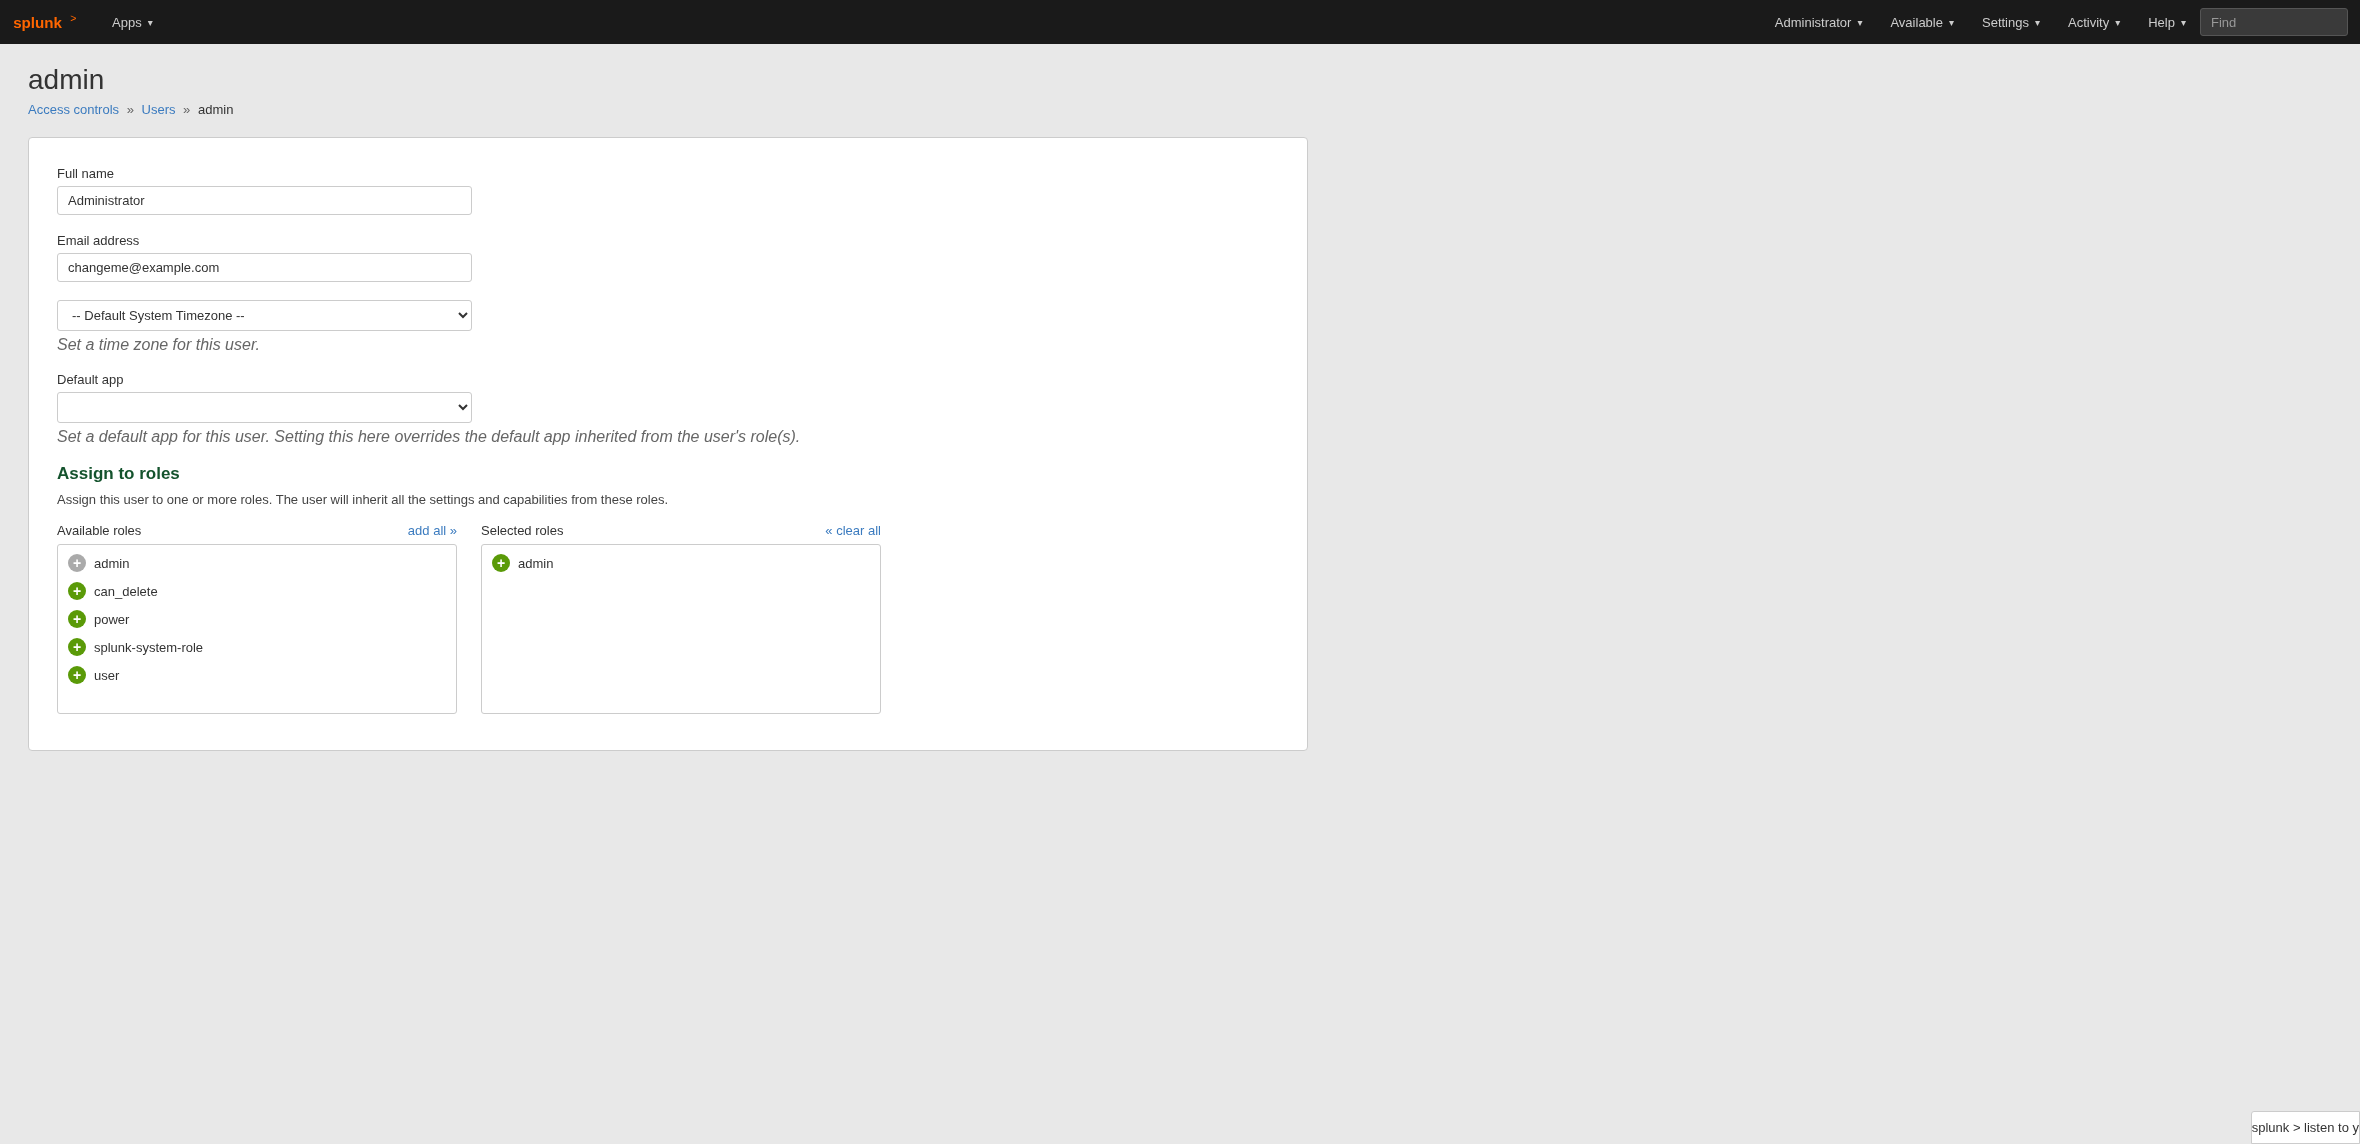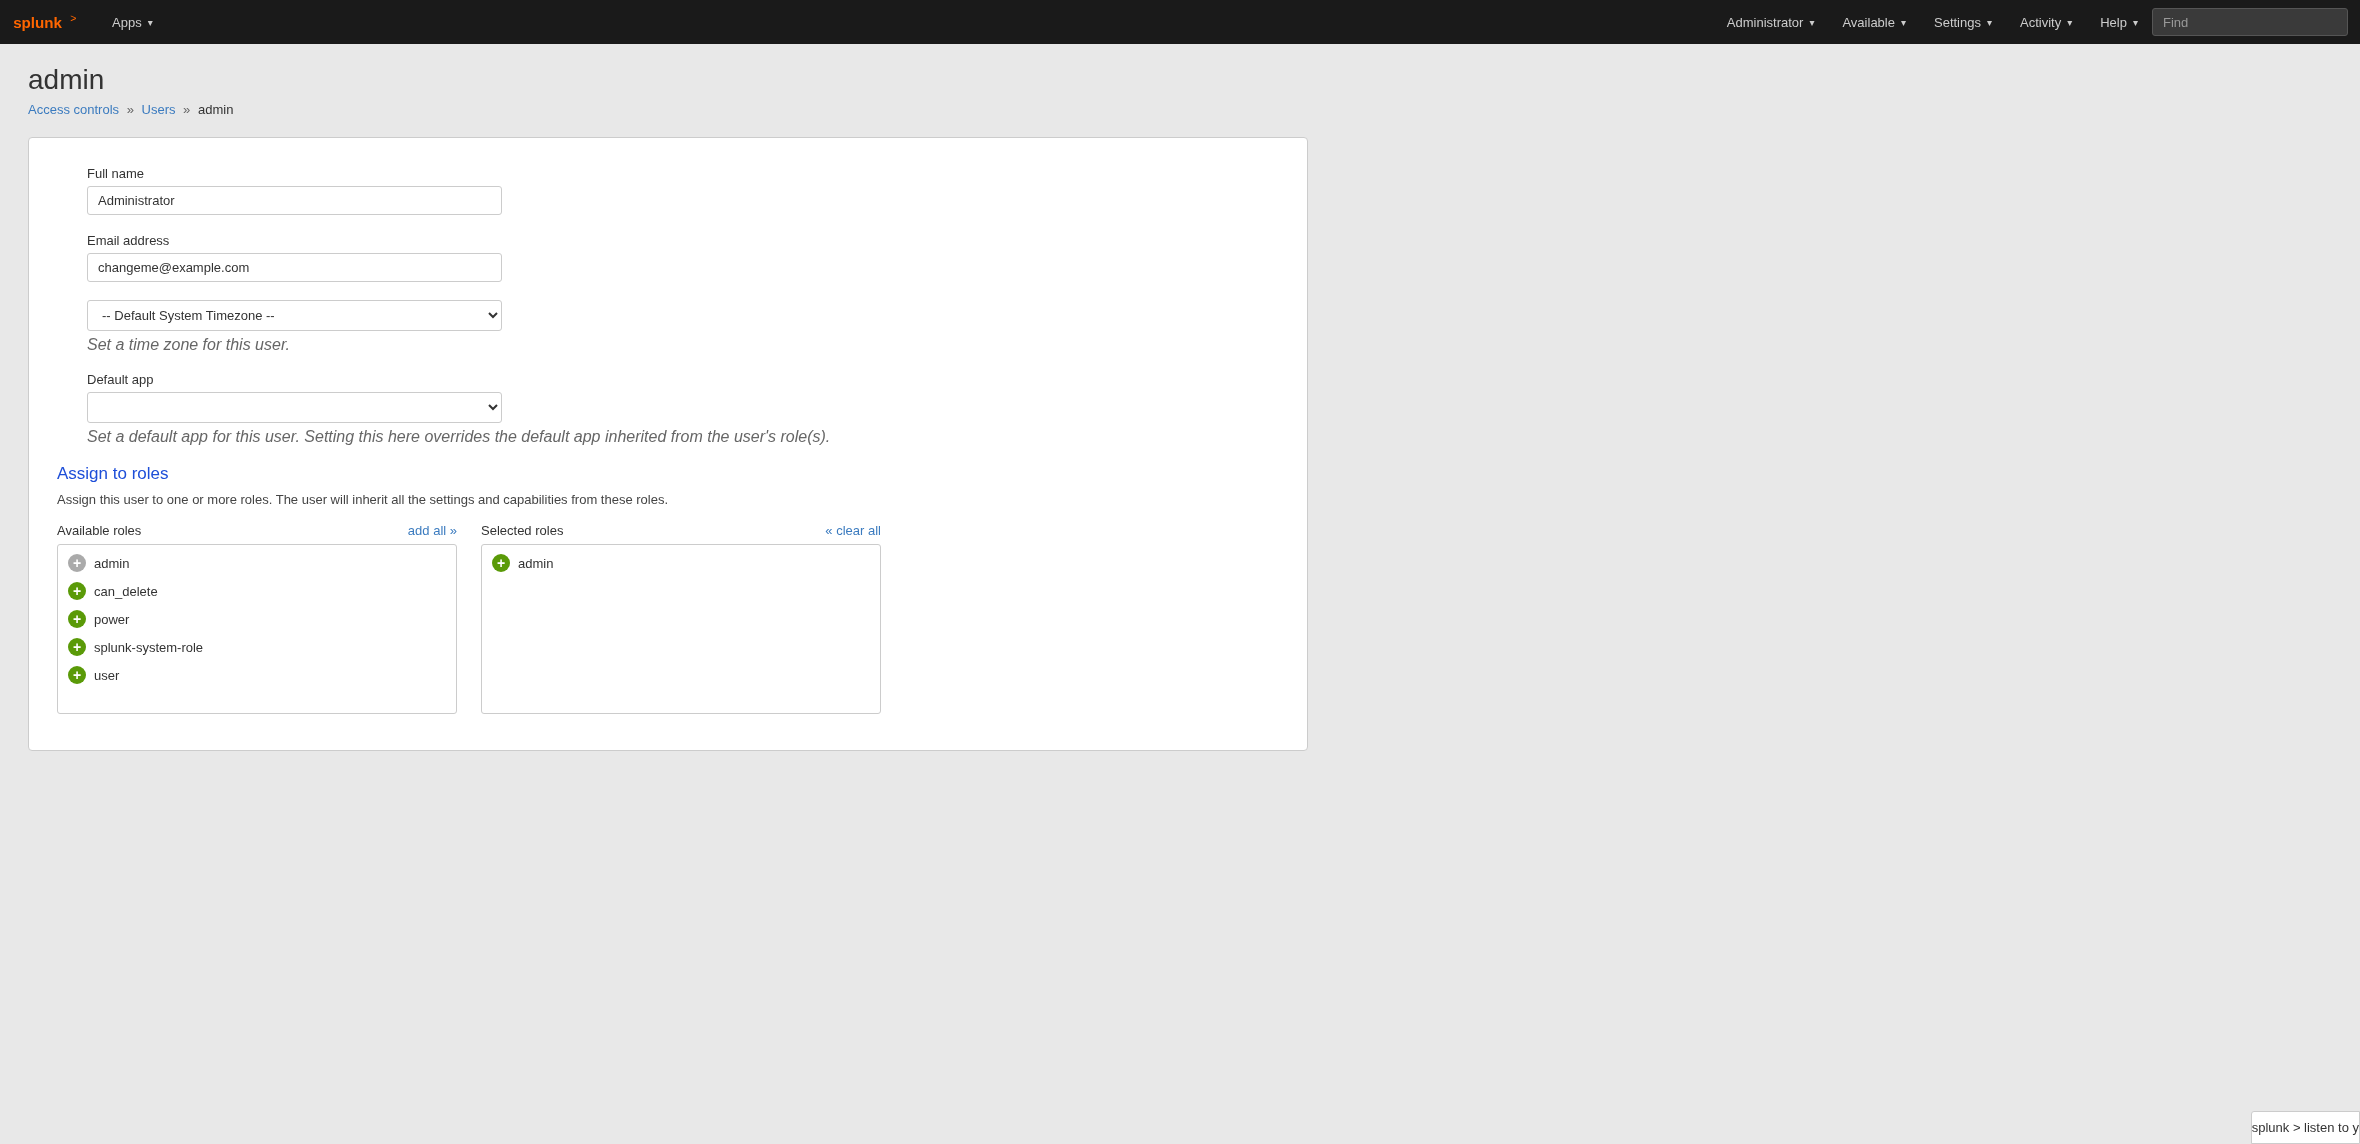--- a/index.html
+++ b/index.html
@@ -36,21 +36,21 @@
       display: flex;
       align-items: center;
       gap: 0;
     }
     .find-input {
       background: #3a3a3a;
       border: 1px solid #555;
       color: #ccc;
       padding: 5px 10px;
       font-size: 13px;
-      width: 196px;
+      width: 148px;
       height: 28px;
       border-radius: 3px;
     }
     .find-input::placeholder { color: #999; }
 
     
     .page-wrap {
       padding: 20px 28px;
     }
     .page-title {
@@ -73,21 +73,21 @@
 
     
     .form-card {
       background: #fff;
       border: 1px solid #ccc;
       border-radius: 4px;
       padding: 28px 28px 36px 28px;
       max-width: 1280px;
     }
 
-    .form-group { margin-bottom: 18px; margin-left: 30px; }
+    .form-group { margin-bottom: 18px; }
     .form-label {
       display: block;
       font-size: 13px;
       font-weight: normal;
       color: #333;
       margin-bottom: 5px;
     }
     .form-input {
       display: block;
       width: 415px;
@@ -112,22 +112,22 @@
     .form-hint {
       font-size: 16px;
       color: #666;
       margin-top: 5px;
       font-style: italic;
     }
 
     
     .section-title {
       font-size: 17px;
-      font-weight: normal;
-      color: #1d4ed8;
+      font-weight: bold;
+      color: #14532d;
       margin-bottom: 8px;
       margin-top: 10px;
     }
     .section-desc {
       font-size: 13px;
       color: #444;
       margin-bottom: 16px;
     }
 
     .roles-container {

